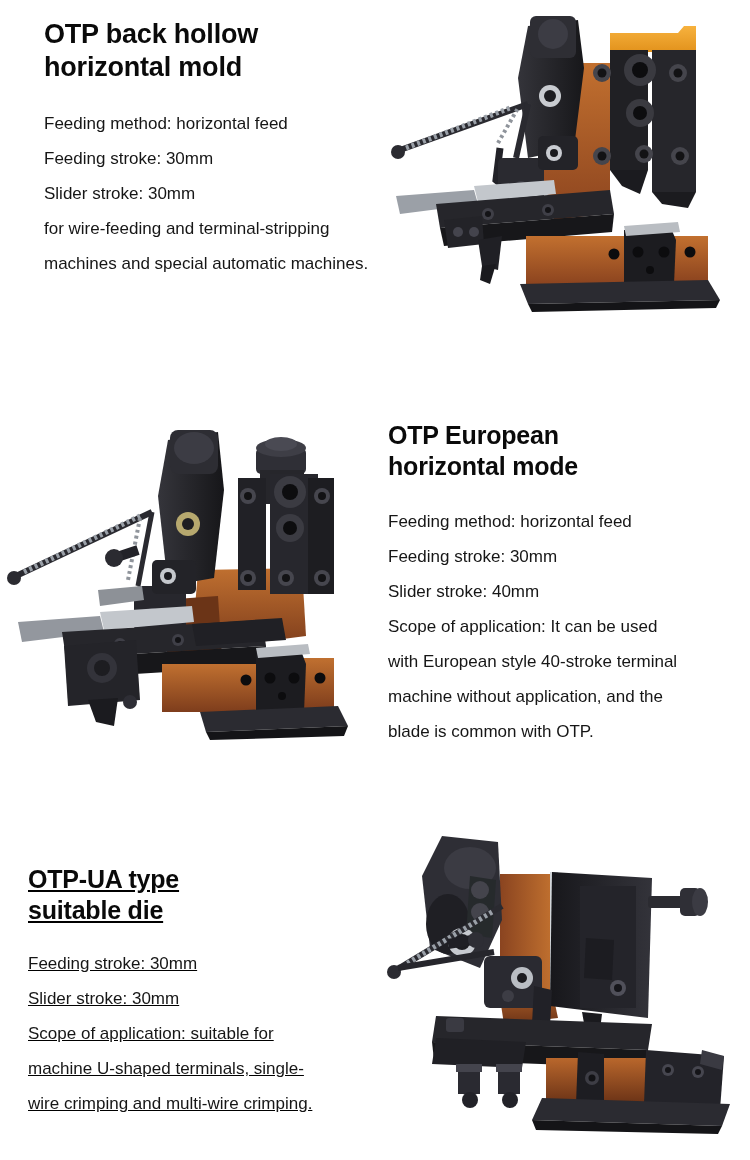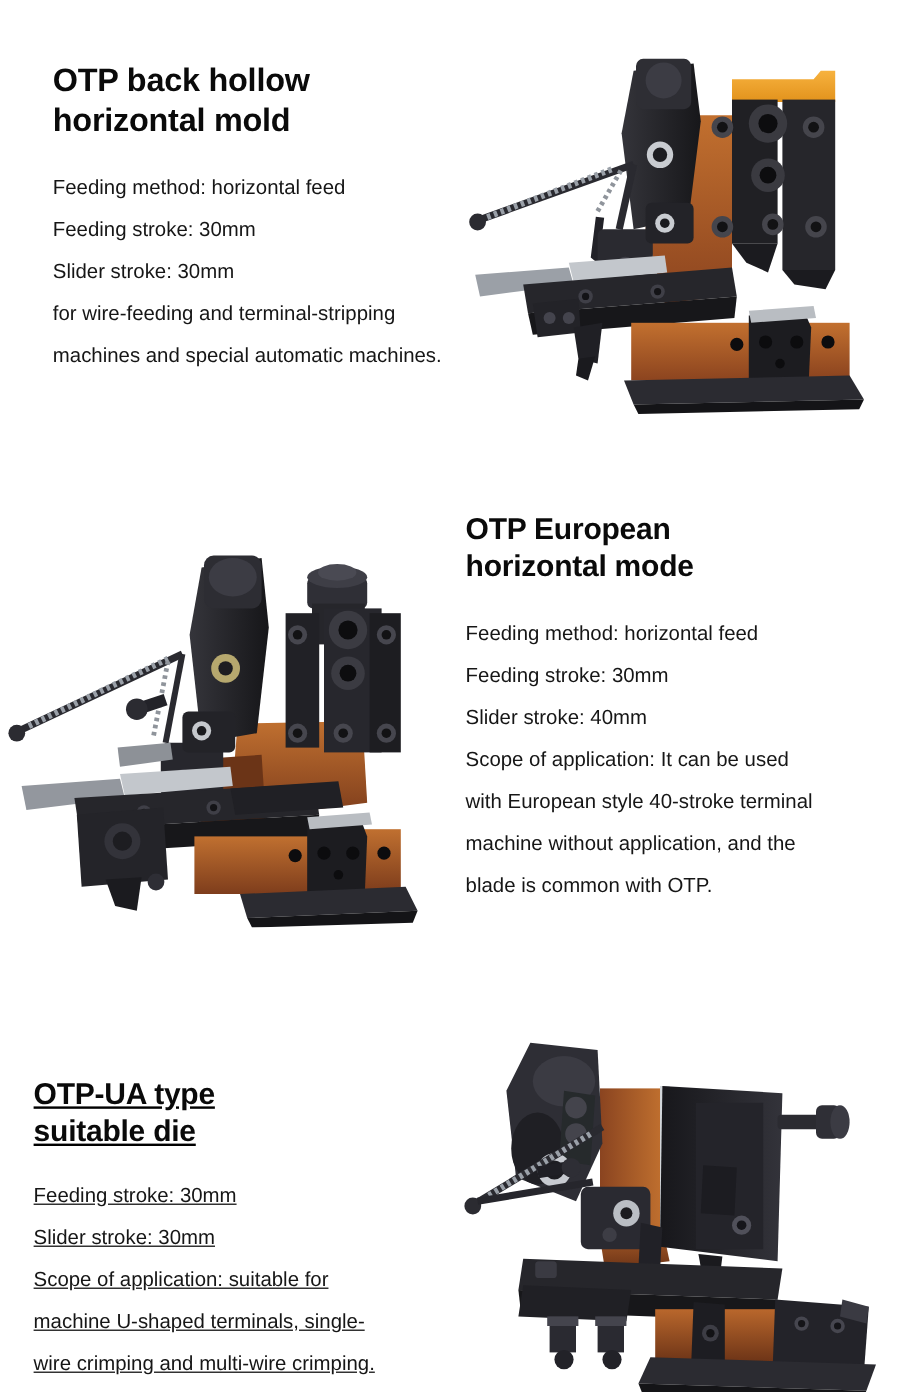--- a/index.html
+++ b/index.html
@@ -6,21 +6,21 @@
   * { margin:0; padding:0; box-sizing:border-box; }
   html, body {
     width:750px; height:1160px;
     background:#ffffff;
     font-family:"Liberation Sans", sans-serif;
     color:#000000;
     overflow:hidden;
   }
   .page { position:relative; width:750px; height:1160px; background:#fff; }
 
-  .section { position:absolute;margin-top:33px; }
+  .section { position:absolute; }
 
   .heading {
     font-weight:bold;
     color:#0a0a0a;
     letter-spacing:-0.2px;
   }
   .h-lg { font-size:27px; line-height:33px; }
   .h-md { font-size:25px; line-height:31px; }
 
   .spec-list { list-style:none; }
@@ -31,21 +31,21 @@
     white-space:nowrap;
   }
 
   
   #sec1-text { left:44px;  top:18px;  width:330px; }
   #sec1-text .spec-list { margin-top:22px; }
   #sec1-img  { left:378px; top:8px;   width:368px; height:312px; }
 
   
   #sec2-img  { left:2px;   top:400px; width:368px; height:340px; }
-  #sec2-text { left:388px; top:393px; width:348px; }
+  #sec2-text { left:388px; top:420px; width:348px; }
   #sec2-text .spec-list { margin-top:22px; }
 
   
   #sec3-text { left:28px;  top:864px; width:330px;text-decoration:underline; }
   #sec3-text .spec-list { margin-top:20px; }
   #sec3-img  { left:380px; top:828px; width:368px; height:330px; }
 
   
   .machine { position:relative; width:100%; height:100%; }
   .machine svg { display:block; width:100%; height:100%; }

